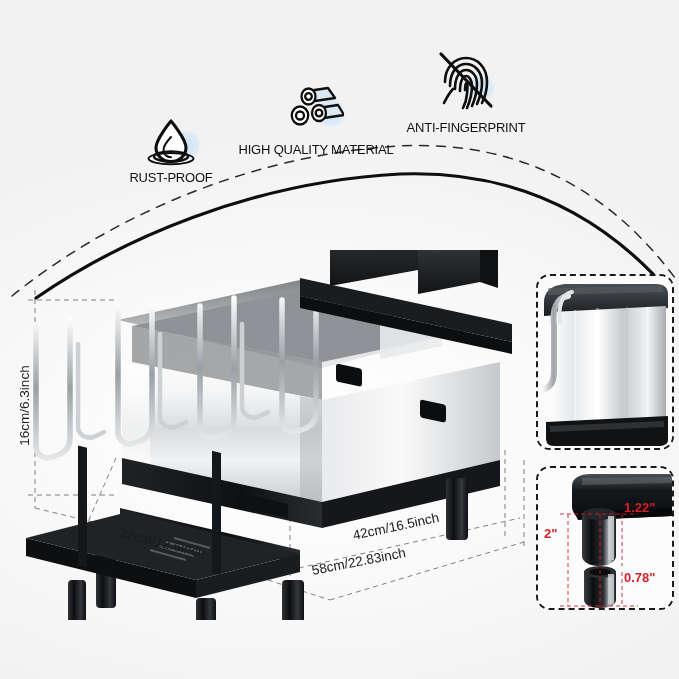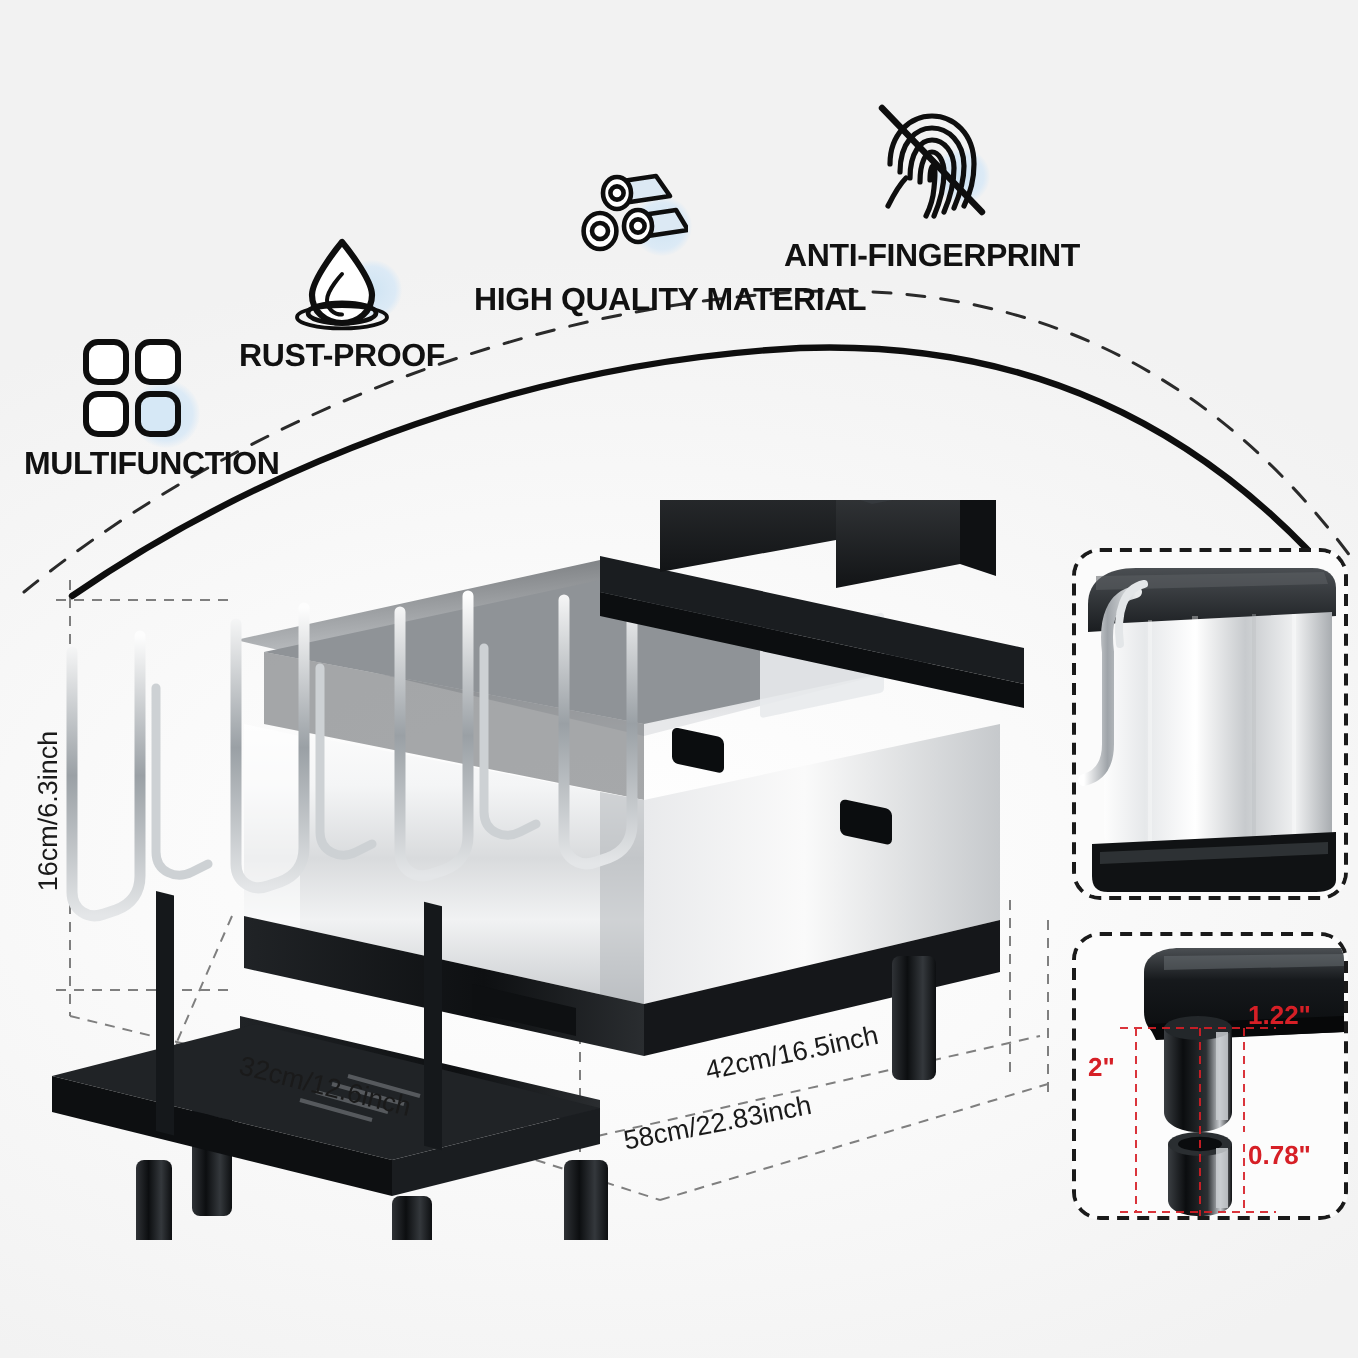--- a/index.html
+++ b/index.html
@@ -14,21 +14,21 @@
     position:absolute;inset:0;
     background:
       radial-gradient(ellipse 520px 300px at 300px 430px, #ffffff 0%, #fafafa 45%, #f2f2f2 100%),
       linear-gradient(180deg,#f8f8f8 0%,#f4f4f4 100%);
   }
   .abs{position:absolute;}
 
   
   .feat{position:absolute;text-align:center;}
   .feat .lbl{
-    font-size:16px;font-weight:700;color:#111;letter-spacing:-.2px;
+    font-size:13px;font-weight:400;color:#111;letter-spacing:-.2px;
     white-space:nowrap;font-family:"Liberation Sans",sans-serif;
   }
   .feat .ico{position:relative;margin:0 auto 4px auto;}
   .blueglow{
     position:absolute;border-radius:50%;
     background:radial-gradient(circle,#cfe4f3 0%,#dceaf6 55%,rgba(220,234,246,0) 72%);
     z-index:0;
   }
   .ico svg{position:relative;z-index:2;display:block;margin:0 auto;}
 
@@ -52,32 +52,20 @@
 </head>
 <body>
 
 <div id="stage">
 
   <svg class="abs" style="left:0;top:90px;width:679px;height:210px;" viewBox="0 0 679 210">
     <path d="M 36 208 C 120 150, 250 92, 400 84 C 510 80, 600 120, 672 205" fill="none" stroke="#0e0e0e" stroke-width="3.2" stroke-linecap="round"></path>
     <path d="M 12 206 C 95 138, 235 66, 398 56 C 515 50, 608 96, 678 192" fill="none" stroke="#2a2a2a" stroke-width="1.5" stroke-linecap="round" stroke-dasharray="9 8"></path>
   </svg>
 
-  <div class="feat" style="left:12px;top:168px;width:108px;">
-    <div class="ico" style="width:52px;height:52px;">
-      <div class="blueglow" style="left:26px;top:22px;width:34px;height:34px;"></div>
-      <svg width="52" height="52" viewBox="0 0 52 52">
-        <rect x="3" y="3" width="20" height="20" rx="6" ry="6" fill="#fff" stroke="#0e0e0e" stroke-width="3"></rect>
-        <rect x="29" y="3" width="20" height="20" rx="6" ry="6" fill="#fff" stroke="#0e0e0e" stroke-width="3"></rect>
-        <rect x="3" y="29" width="20" height="20" rx="6" ry="6" fill="#fff" stroke="#0e0e0e" stroke-width="3"></rect>
-        <rect x="29" y="29" width="20" height="20" rx="6" ry="6" fill="#d6e8f6" stroke="#0e0e0e" stroke-width="3"></rect>
-      </svg>
-    </div>
-    <div class="lbl">MULTIFUNCTION</div>
-  </div>
 
   <div class="feat" style="left:237px;top:86px;width:158px;">
     <div class="ico" style="width:56px;height:52px;">
       <div class="blueglow" style="left:28px;top:12px;width:30px;height:30px;"></div>
       <svg width="56" height="52" viewBox="0 0 56 52">
         <g fill="#fff" stroke="#0e0e0e" stroke-width="2.3" stroke-linejoin="round">
           <path d="M20 5 L40 2 L47 12 L27 15 Z" fill="#dce9f4"></path>
           <ellipse cx="20.5" cy="10.5" rx="7" ry="8"></ellipse>
           <circle cx="20.5" cy="10.5" r="3.3"></circle>
           <path d="M30 22 L50 19 L56 29 L36 32 Z" fill="#dce9f4"></path>

